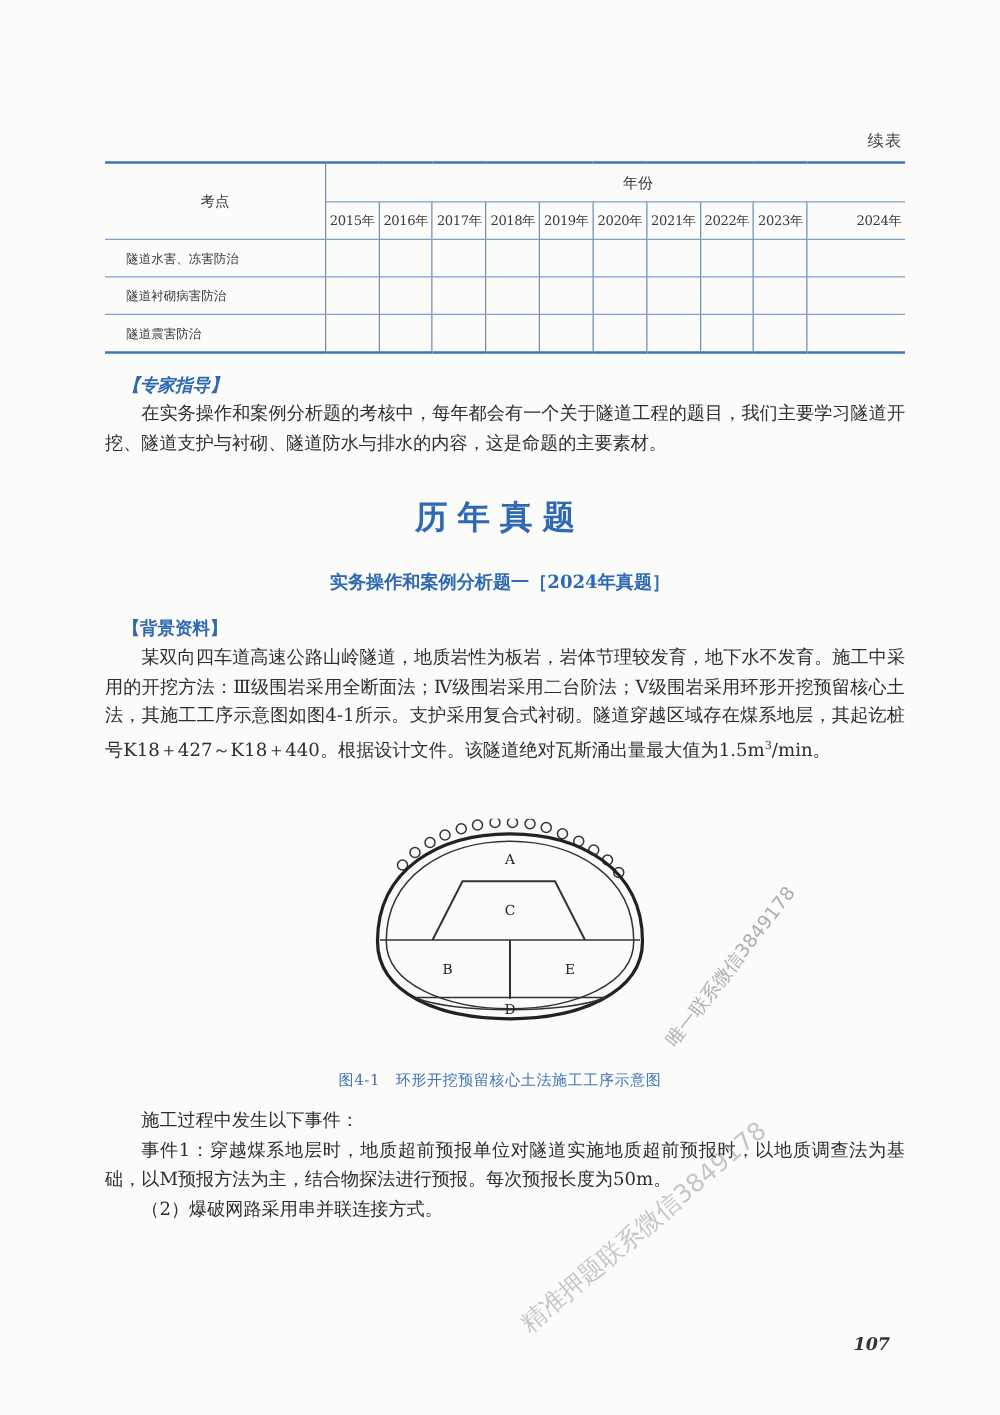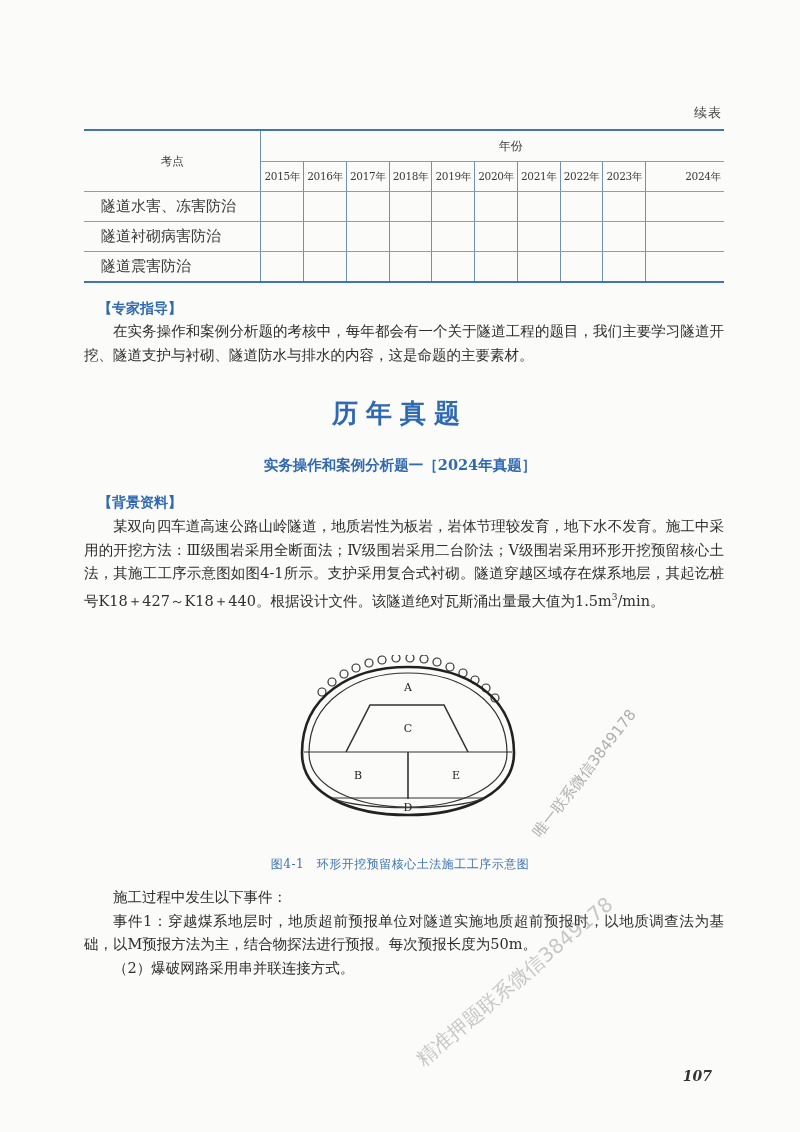--- a/index.html
+++ b/index.html
@@ -27,21 +27,21 @@
     font-weight: normal; padding: 0;
   }
   table.xt tr.top th { border-top: 2px solid #3f74b6; }
   table.xt tr:last-child td { border-bottom: 2px solid #3f74b6; }
   table.xt th:first-child, table.xt td:first-child { border-left: none; margin-top: 23px; }
   table.xt th:last-child, table.xt td:last-child { border-right: none; padding-left: 36px; }
   table.xt tr.top th:last-child { border-right: none; }
   .kd { width: 203px; text-align: center; }
   .yr-head { height: 30px; text-align: center; font-size: 12px; }
   .yr { height: 29px; text-align: center; font-size: 10.5px; white-space: nowrap; width: 43px; letter-spacing: -0.3px; }
-  .rowlabel { text-align: left; padding-left: 17px !important; height: 29px; font-size: 15px; }
+  .rowlabel { text-align: left; padding-left: 17px !important; height: 29px; font-size: 10px; }
 
   .blue-head {
     position: absolute; color: #2f69b3; font-family: "DejaVu Sans", "Liberation Sans", sans-serif;
     font-size: 14px; font-weight: bold;
   }
   .para {
     position: absolute; left: 84px; width: 640px; font-size: 14.5px; line-height: 23.5px;
     text-align: justify; color: #2e2e2e;
   }
   .para p { margin: 0; }
@@ -139,21 +139,21 @@
       <td></td>
           <td></td>
       <td></td>
           <td></td>
       <td></td>
           <td></td>
     </tr>
   </tbody>
     </table>
 
-  <div class="blue-head" style="left:98px; top:300px;">【专家指导】</div>
+  <div class="blue-head" style="left:98px; top:300px;font-style:italic;">【专家指导】</div>
   <div class="para" style="top:320px;">
     <p class="indent">在实务操作和案例分析题的考核中，每年都会有一个关于隧道工程的题目，我们主要学习隧道开挖、隧道支护与衬砌、隧道防水与排水的内容，这是命题的主要素材。</p>
   </div>
 
   <div class="section-title">历年真题</div>
   <div class="sub-title">实务操作和案例分析题一［2024年真题］</div>
 
   <div class="blue-head" style="left:98px; top:494px;">【背景资料】</div>
   <div class="para" style="top:515px;">
     <p class="indent"><span>某双向四车道高速公路山岭隧道，地质岩性为板岩，岩体节理较发育，地下水不发育。施工中采用的开挖方法：Ⅲ级围岩采用全断面法；Ⅳ级围岩采用二台阶法；Ⅴ级围岩采用环形开挖预留核心土法，其施工工序示意图如图4-1所示。支护采用复合式衬砌。隧道穿越区域存在煤系地层，其起讫桩号K18＋427～K18＋440。根据设计文件。该隧道绝对瓦斯涌出量最大值为1.5m</span><sup style="font-size:9px;">3</sup><span>/min。</span></p>

